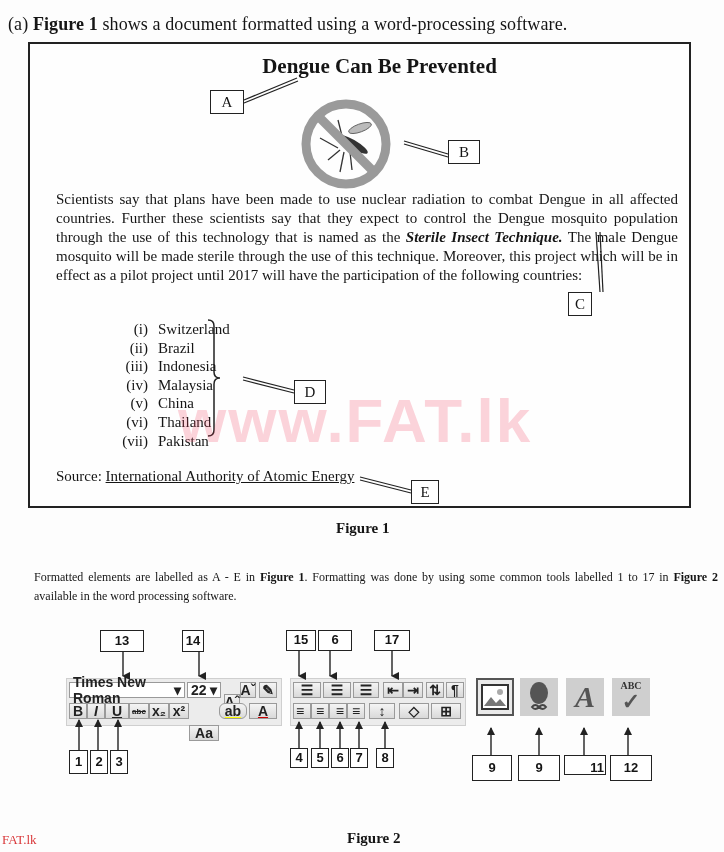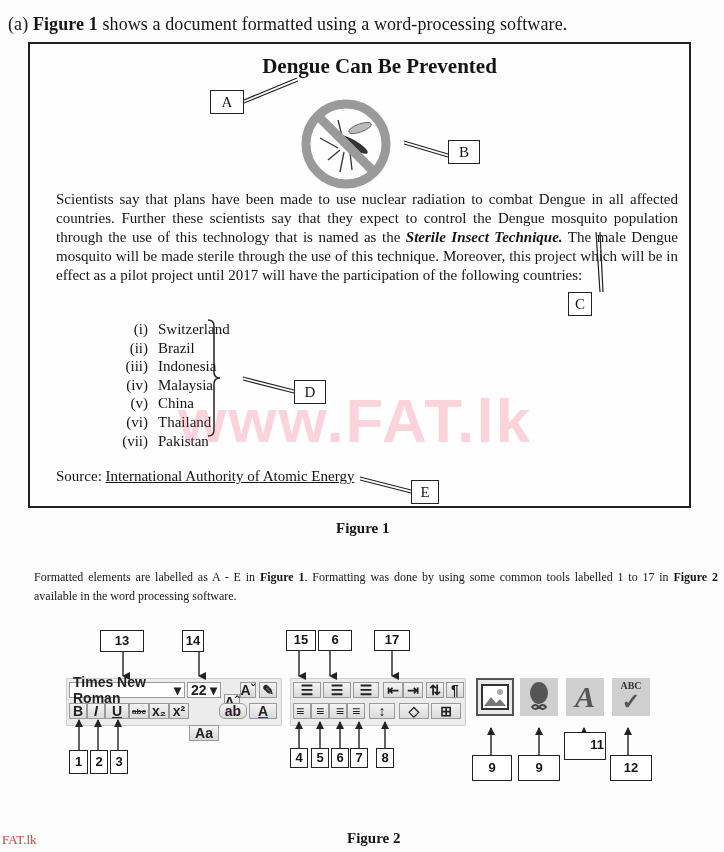--- a/index.html
+++ b/index.html
@@ -255,18 +255,18 @@
 <div class="num-box" style="left:69px;top:750px;width:19px;height:24px;line-height:21px;">1</div>
 <div class="num-box" style="left:90px;top:750px;width:18px;height:24px;line-height:21px;">2</div>
 <div class="num-box" style="left:110px;top:750px;width:18px;height:24px;line-height:21px;">3</div>
 <div class="num-box" style="left:290px;top:748px;width:18px;height:20px;line-height:17px;">4</div>
 <div class="num-box" style="left:311px;top:748px;width:18px;height:20px;line-height:17px;">5</div>
 <div class="num-box" style="left:331px;top:748px;width:18px;height:20px;line-height:17px;">6</div>
 <div class="num-box" style="left:350px;top:748px;width:18px;height:20px;line-height:17px;">7</div>
 <div class="num-box" style="left:376px;top:748px;width:18px;height:20px;line-height:17px;">8</div>
 <div class="num-box" style="left:472px;top:755px;width:40px;height:26px;line-height:23px;">9</div>
 <div class="num-box" style="left:518px;top:755px;width:42px;height:26px;line-height:23px;">9</div>
-<div class="num-box" style="left:564px;top:732px;width:42px;height:28px;line-height:23px;padding-left:24px;">11</div>
+<div class="num-box" style="left:564px;top:755px;width:42px;height:20px;line-height:23px;padding-left:24px;">11</div>
 <div class="num-box" style="left:610px;top:755px;width:42px;height:26px;line-height:23px;">12</div>
 
 <div class="abs fig-caption" style="left:347px;top:830px;">Figure 2</div>
 
 <div class="abs footer-mark">FAT.lk</div>
 
 </body></html>

